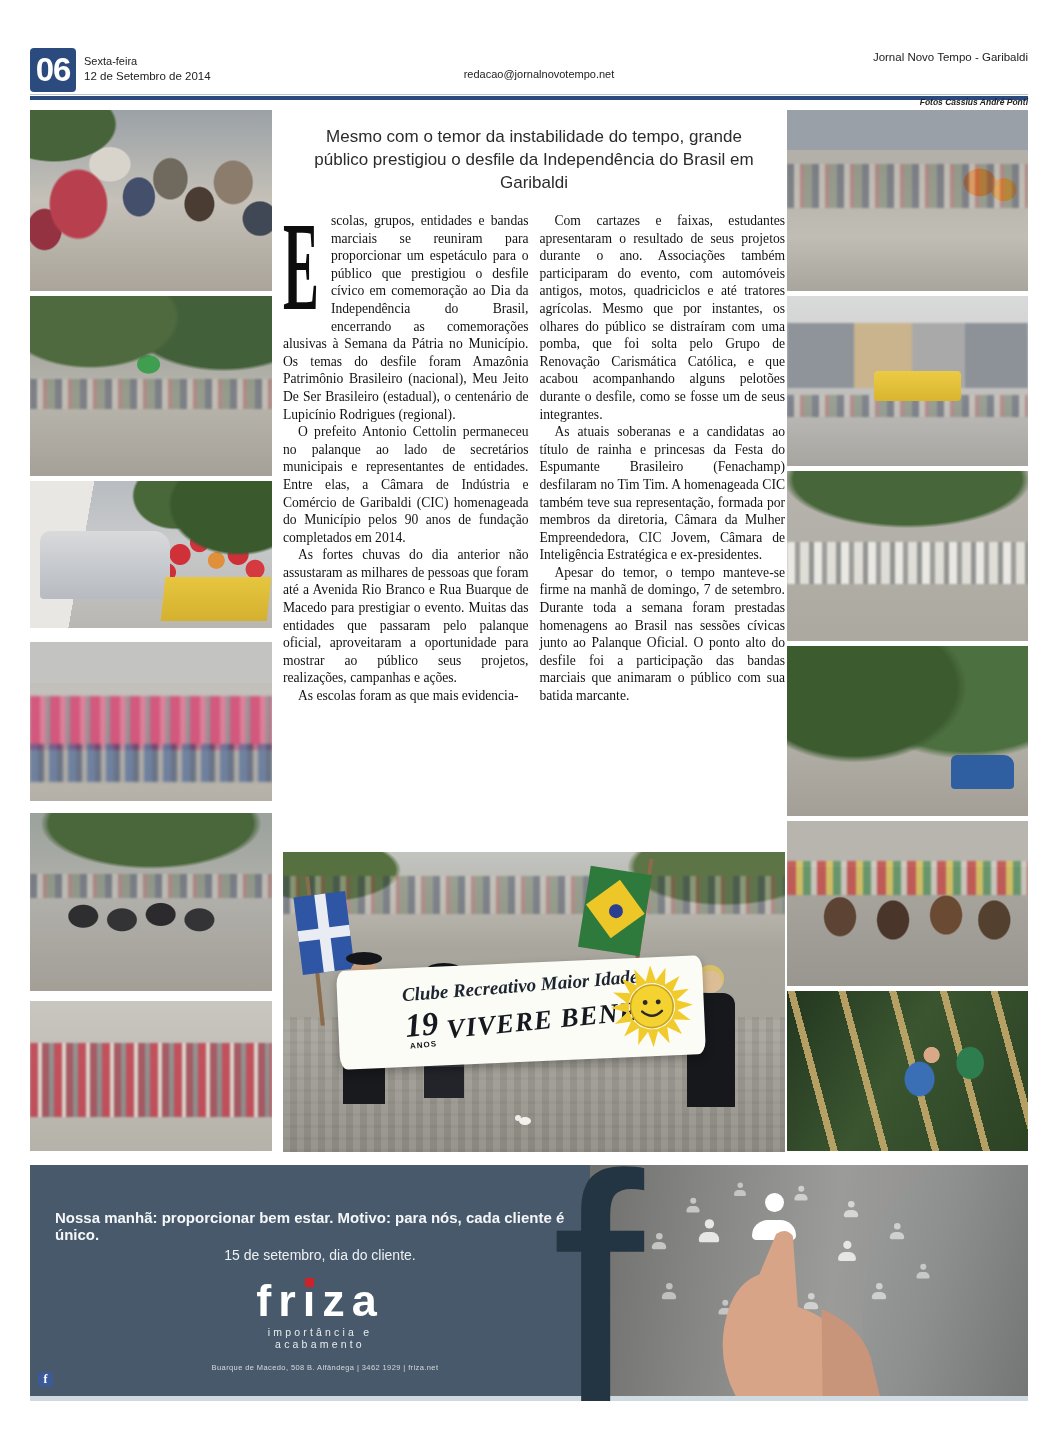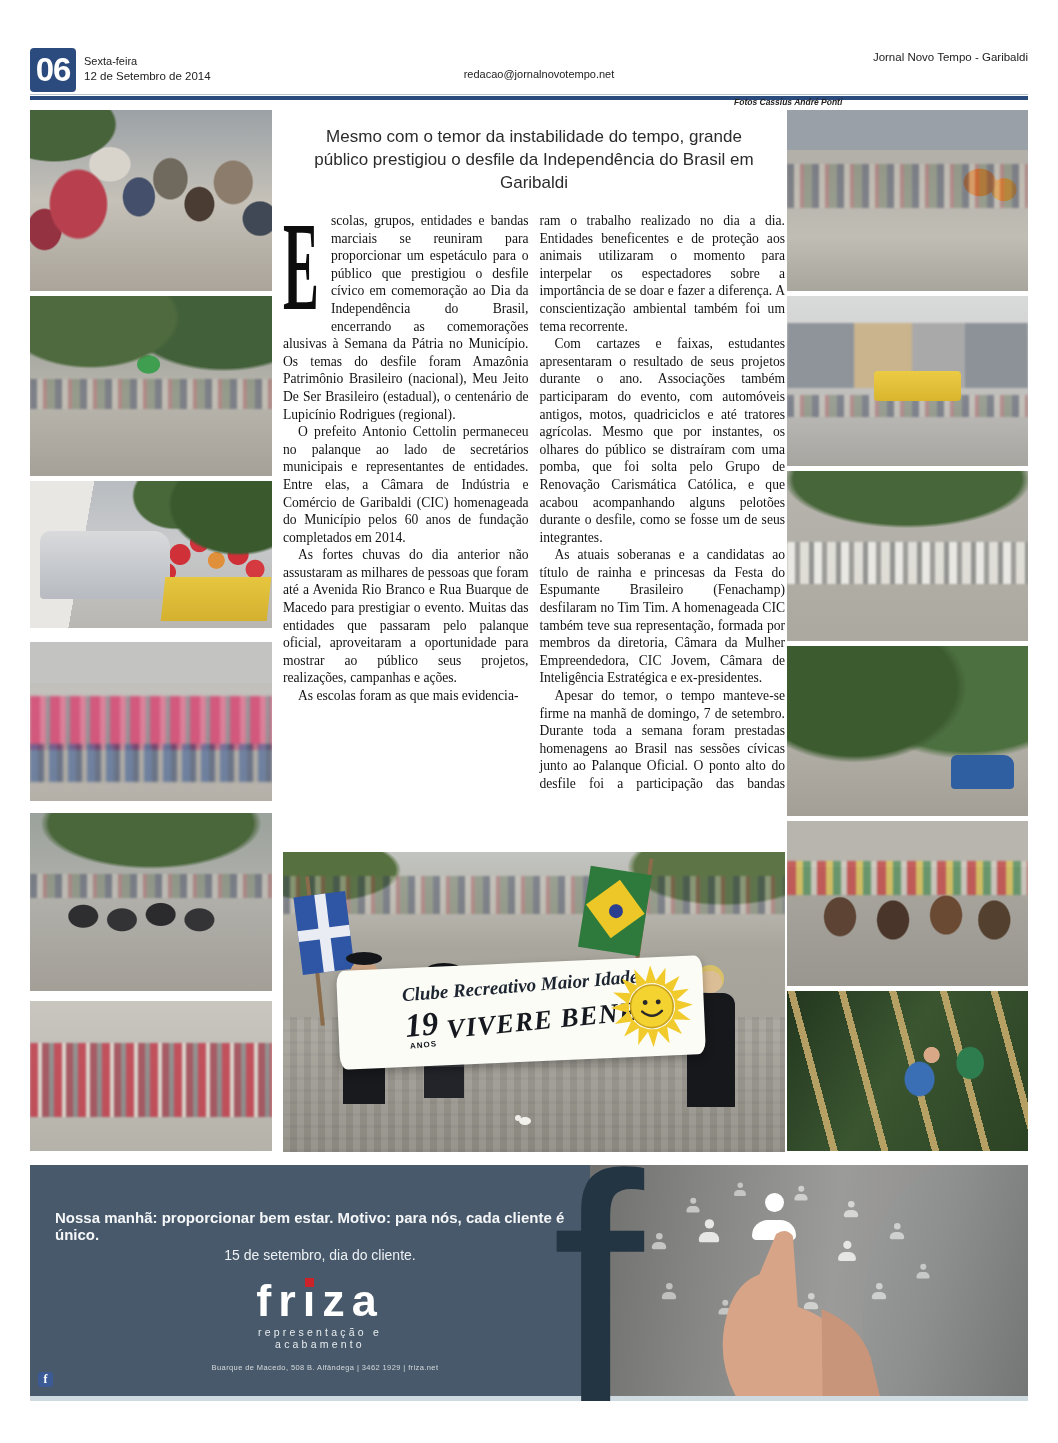--- a/index.html
+++ b/index.html
@@ -74,21 +74,21 @@
     radial-gradient(170px 70px at 50% 6%,#4a673c 0 60%,transparent 65%),
     radial-gradient(26px 20px at 22% 58%,#2e2e30 0 55%,transparent 60%),
     radial-gradient(26px 20px at 38% 60%,#333336 0 55%,transparent 60%),
     radial-gradient(26px 20px at 54% 57%,#2b2b2e 0 55%,transparent 60%),
     radial-gradient(26px 20px at 70% 60%,#343437 0 55%,transparent 60%),
     linear-gradient(180deg,#9aa29b 0%,#b1b0ab 45%,#a39f97 100%);}
   .ph-l6{height:150px;background:linear-gradient(180deg,#c9c6bf 0%,#b5b2aa 100%);}
 
   
   .col-right{position:absolute;left:787px;top:110px;width:241px;}
-  .credit{position:absolute;right:24px;top:97px;width:300px;
+  .credit{position:absolute;right:30px;top:97px;width:300px;text-align:right;
           font-size:8.5px;font-style:italic;font-weight:bold;color:#222;}
   .ph-r1{height:181px;margin-bottom:5px;background:
     linear-gradient(180deg,#9aa0a8 0 22%,transparent 22%),
     radial-gradient(28px 24px at 80% 40%,#e07f2d 0 55%,transparent 60%),
     radial-gradient(22px 20px at 90% 44%,#e8952f 0 55%,transparent 60%),
     linear-gradient(180deg,#b3b0a9 30%,#c0bdb5 70%,#a8a59d 100%);}
   .ph-r2{height:170px;margin-bottom:5px;background:linear-gradient(180deg,#d9dbdb 0%,#cfcfcd 30%,#a7a5a0 100%);}
   .ph-r2::before{content:'';position:absolute;left:0;right:0;top:16%;height:38%;filter:blur(1px);
     background:linear-gradient(90deg,#8f949b 0 28%,#c9b48e 28% 52%,#a9a9a9 52% 74%,#8d9299 74%);}
   .ph-r2::after{content:'';position:absolute;left:36%;top:44%;width:36%;height:18%;
@@ -236,26 +236,25 @@
     <div class="photo ph-l6" title="Banda marcial com uniformes vermelhos e brancos">
       <div class="band band-red" style="top:28%;height:74px"></div>
     </div>
   </aside>
 
   <main class="main">
     <p class="subhead">Mesmo com o temor da instabilidade do tempo, grande público prestigiou o desfile da Independência do Brasil em Garibaldi</p>
     <div class="body-cols">
       <div class="tcol">
         <p class="lead"><span class="dropcap">E</span><span>scolas, grupos, entidades e bandas marciais se reuniram para proporcionar um espetáculo para o público que prestigiou o desfile cívico em comemoração ao Dia da Independência do Brasil, encerrando as comemorações alusivas à Semana da Pátria no Município. Os temas do desfile foram Amazônia Patrimônio Brasileiro (nacional), Meu Jeito De Ser Brasileiro (estadual), o centenário de Lupicínio Rodrigues (regional).</span></p>
-        <p>O prefeito Antonio Cettolin permaneceu no palanque ao lado de secretários municipais e representantes de entidades. Entre elas, a Câmara de Indústria e Comércio de Garibaldi (CIC) homenageada do Município pelos 60 anos de fundação completados em 2014.</p>
+        <p>O prefeito Antonio Cettolin permaneceu no palanque ao lado de secretários municipais e representantes de entidades. Entre elas, a Câmara de Indústria e Comércio de Garibaldi (CIC) homenageada do Município pelos 90 anos de fundação completados em 2014.</p>
         <p>As fortes chuvas do dia anterior não assustaram as milhares de pessoas que foram até a Avenida Rio Branco e Rua Buarque de Macedo para prestigiar o evento. Muitas das entidades que passaram pelo palanque oficial, aproveitaram a oportunidade para mostrar ao público seus projetos, realizações, campanhas e ações.</p>
         <p>As escolas foram as que mais evidencia-</p>
       </div>
       <div class="tcol">
-        <p class="lead">ram o trabalho realizado no dia a dia. Entidades beneficentes e de proteção aos animais utilizaram o momento para interpelar os espectadores sobre a importância de se doar e fazer a diferença. A conscientização ambiental também foi um tema recorrente.</p>
         <p>Com cartazes e faixas, estudantes apresentaram o resultado de seus projetos durante o ano. Associações também participaram do evento, com automóveis antigos, motos, quadriciclos e até tratores agrícolas. Mesmo que por instantes, os olhares do público se distraíram com uma pomba, que foi solta pelo Grupo de Renovação Carismática Católica, e que acabou acompanhando alguns pelotões durante o desfile, como se fosse um de seus integrantes.</p>
         <p>As atuais soberanas e a candidatas ao título de rainha e princesas da Festa do Espumante Brasileiro (Fenachamp) desfilaram no Tim Tim. A homenageada CIC também teve sua representação, formada por membros da diretoria, Câmara da Mulher Empreendedora, CIC Jovem, Câmara de Inteligência Estratégica e ex-presidentes.</p>
         <p>Apesar do temor, o tempo manteve-se firme na manhã de domingo, 7 de setembro. Durante toda a semana foram prestadas homenagens ao Brasil nas sessões cívicas junto ao Palanque Oficial. O ponto alto do desfile foi a participação das bandas marciais que animaram o público com sua batida marcante.</p>
       </div>
     </div>
   </main>
 
   <div class="photo ph-center" title="Integrantes do Clube Recreativo Maior Idade carregam faixa na rua de paralelepípedos">
     <div class="band" style="top:24px;height:38px"></div>
     <div class="cobble"></div>
@@ -341,19 +340,19 @@
       <svg class="hand" viewBox="0 0 230 170">
         <path fill="#d8a488" d="M106 6 q10 -7 17 2 l5 72 q31 9 45 35 l18 55 -126 0 q-22 -42 -7 -88 q9 -27 31 -35 z"></path>
         <path fill="#c8947a" d="M152 82 q40 17 50 50 l9 38 -58 0 z"></path>
       </svg>
     </div>
     <div class="fglyph">f</div>
     <div class="ad-mission">Nossa manhã: proporcionar bem estar. Motivo: para nós, cada cliente é único.</div>
     <div class="ad-event">15 de setembro, dia do cliente.</div>
     <div class="brand">
       <div class="brand-word"><span>fr</span><span class="idot">ı</span><span>za</span></div>
-      <div class="brand-tag">representação e acabamento</div>
+      <div class="brand-tag">importância e acabamento</div>
     </div>
     <div class="ad-address">Buarque de Macedo, 508 B. Alfândega  |  3462 1929  |  friza.net</div>
     <div class="fb">f</div>
   </section>
 
 </div>
 
 </body></html>

